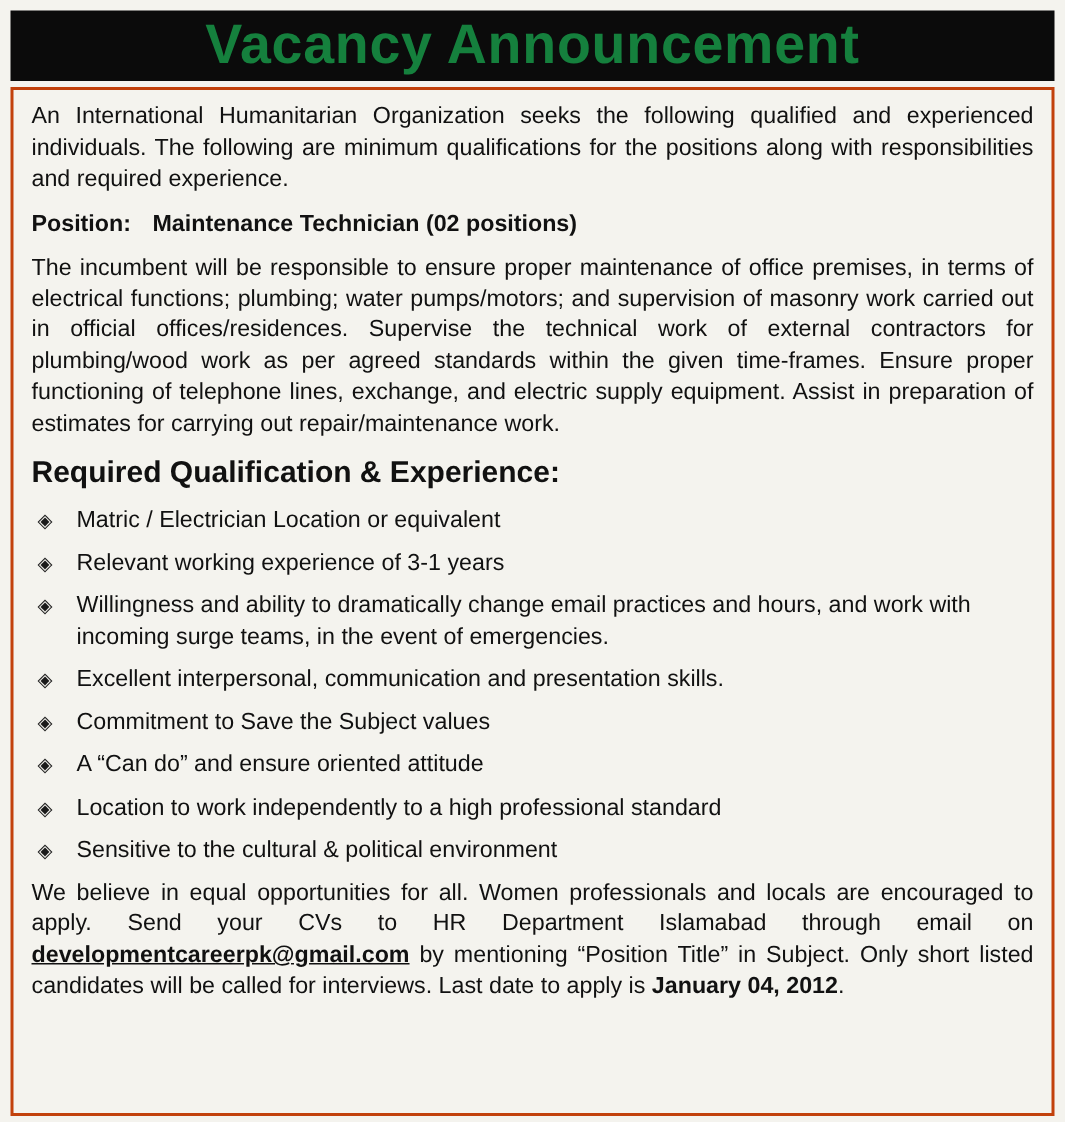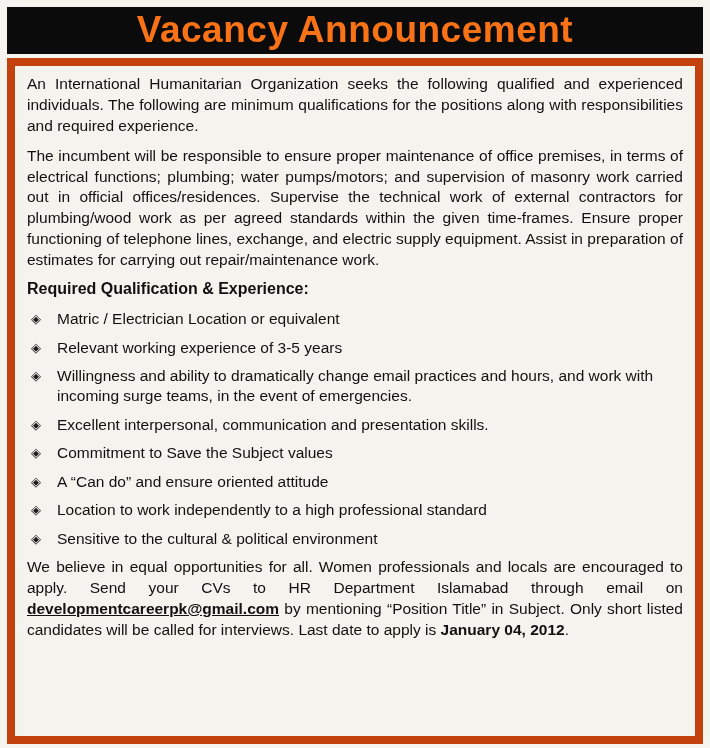--- a/index.html
+++ b/index.html
@@ -12,31 +12,31 @@
     position: relative;
     width: 710px;
     height: 748px;
     background: #f4f3ee;
     box-sizing: border-box;
     padding: 7px 7px 6px 7px;
     color: #111;
   }
   .title-bar {
     background: #0b0b0b;
-    color: #f97316;
+    color: #15803d;
     text-align: center;
     font-weight: bold;
     font-size: 37px;
     line-height: 1.12;
     padding: 2px 0 4px 0;
     letter-spacing: 0.5px;
   }
   .content-box {
     margin-top: 4px;
-    border: 8px solid #c2410c;
+    border: 2px solid #c2410c;
     box-sizing: border-box;
     height: 686px;
     padding: 8px 12px 6px 12px;
     overflow: hidden;
   }
   .para {
     margin: 0 0 9px 0;
     font-size: 15.5px;
     line-height: 1.34;
     text-align: justify;
@@ -45,21 +45,21 @@
     margin: 0 0 9px 0;
     font-size: 15.5px;
     line-height: 1.3;
     font-weight: bold;
   }
   .bold-line .value {
     margin-left: 10px;
   }
   .section-heading {
     margin: 2px 0 9px 0;
-    font-size: 16px;
+    font-size: 20px;
     font-weight: bold;
     line-height: 1.3;
   }
   .bullets {
     margin: 0 0 4px 0;
   }
   .bullet {
     display: flex;
     align-items: flex-start;
     margin: 0 0 8px 0;
@@ -96,36 +96,40 @@
 <div class="page">
 
   <div class="title-bar">
     <span>Vacancy Announcement</span>
   </div>
 
   <div class="content-box">
 
     <p class="para">An International Humanitarian Organization seeks the following qualified and experienced individuals. The following are minimum qualifications for the positions along with responsibilities and required experience.</p>
 
+    <p class="bold-line">
+      <span>Position:</span>
+      <span class="value">Maintenance Technician (02 positions)</span>
+    </p>
 
 
     <p class="para">The incumbent will be responsible to ensure proper maintenance of office premises, in terms of electrical functions; plumbing; water pumps/motors; and supervision of masonry work carried out in official offices/residences. Supervise the technical work of external contractors for plumbing/wood work as per agreed standards within the given time-frames. Ensure proper functioning of telephone lines, exchange, and electric supply equipment. Assist in preparation of estimates for carrying out repair/maintenance work.</p>
 
     <p class="section-heading">Required Qualification &amp; Experience:</p>
 
     <div class="bullets">
 
       <div class="bullet">
         <span class="b-icon">◈</span>
         <span class="b-text">Matric / Electrician Location or equivalent</span>
       </div>
 
       <div class="bullet">
         <span class="b-icon">◈</span>
-        <span class="b-text">Relevant working experience of 3-5 years</span>
+        <span class="b-text">Relevant working experience of 3-1 years</span>
       </div>
 
       <div class="bullet">
         <span class="b-icon">◈</span>
         <span class="b-text">Willingness and ability to dramatically change email practices and hours, and work with incoming surge teams, in the event of emergencies.</span>
       </div>
 
       <div class="bullet">
         <span class="b-icon">◈</span>
         <span class="b-text">Excellent interpersonal, communication and presentation skills.</span>

